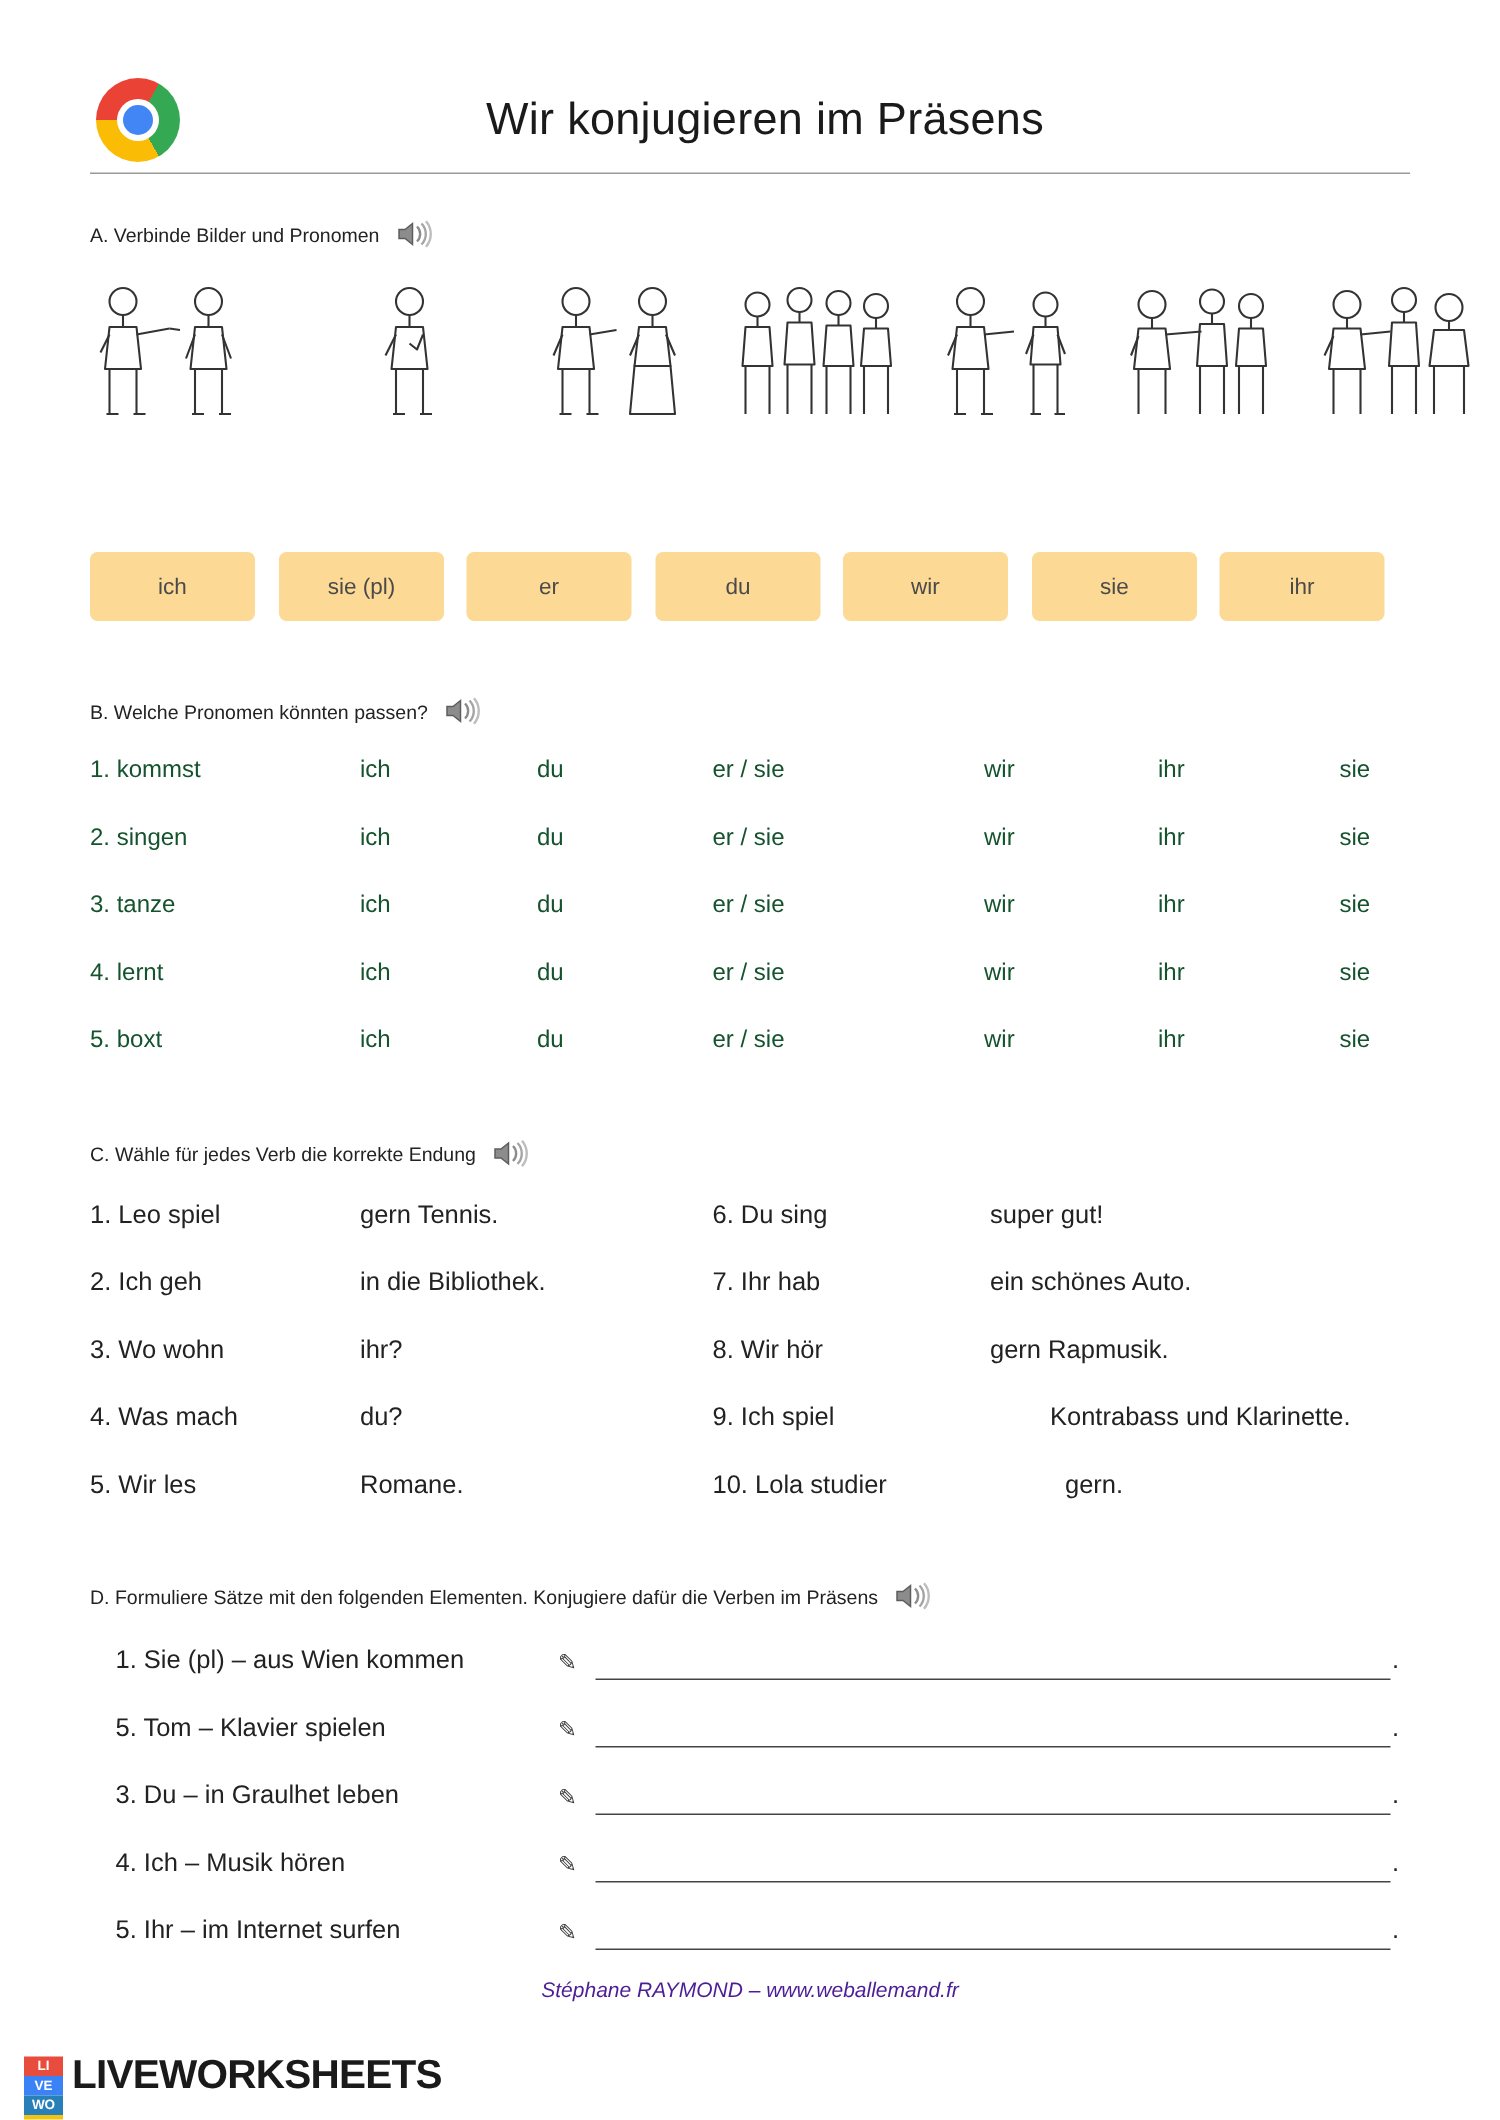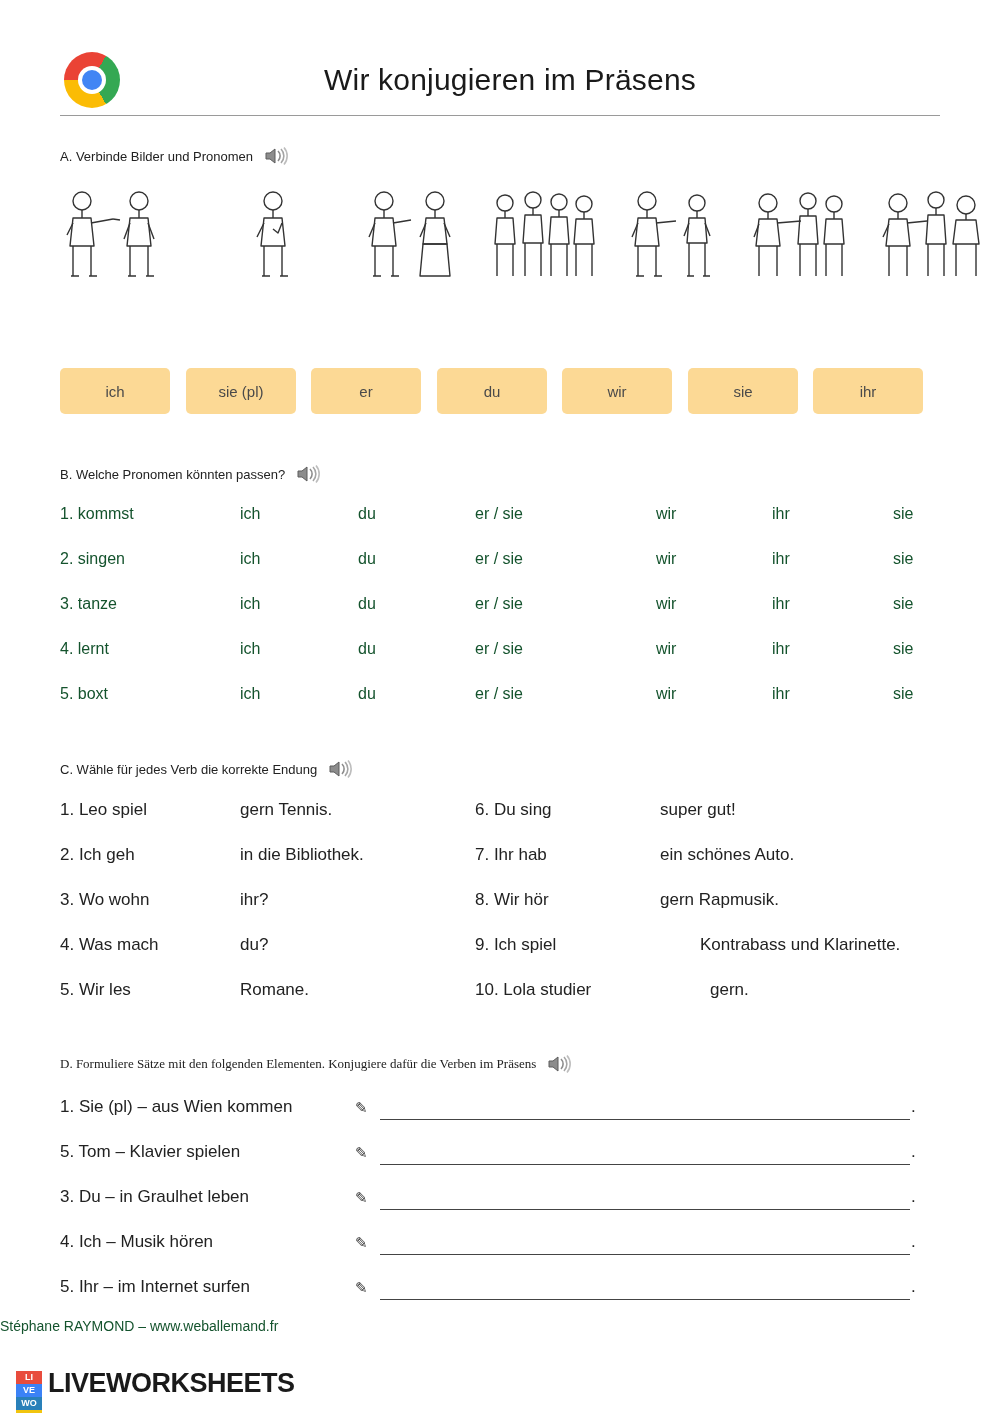--- a/index.html
+++ b/index.html
@@ -163,20 +163,21 @@
   
   .d-rows {
     position: absolute;
     left: 60px; top: 1092px;
     width: 880px;
   }
   .d-row {
     position: relative;
     height: 45px;
     font-size: 17px;
+    margin-left: 17px;
   }
   .d-row .prompt { position: absolute; left: 0; top: 5px; }
   .d-row .pen {
     position: absolute; left: 295px; top: 7px;
     font-size: 15px; color: #333;
   }
   .d-row .rule {
     position: absolute;
     left: 320px; top: 27px;
     width: 530px;
@@ -186,22 +187,24 @@
   .d-row .period {
     position: absolute;
     left: 851px; top: 5px;
   }
 
   
   .credit {
     position: absolute;
     left: 0; top: 1318px;
     width: 1000px;
+    text-align: center;
     font-size: 14px;
-    color: #14532d;
+    color: #4c1d95;
+    font-style: italic;
   }
   .lw-footer {
     position: absolute;
     left: 16px; top: 1368px;
     display: flex;
     align-items: center;
     gap: 6px;
   }
   .lw-logo {
     width: 26px; height: 26px;
@@ -477,21 +480,21 @@
 
     <div class="c-row">
       <span class="left-text">5. Wir les</span>
       <span class="left-tail">Romane.</span>
       <span class="right-text">10. Lola studier</span>
       <span class="right-tail" style="left:650px;">gern.</span>
     </div>
 
   </div>
 
-  <div class="section-head" style="left:60px; top:1053px;font-family:Liberation Serif, serif;">
+  <div class="section-head" style="left:60px; top:1053px;">
     <span>D. Formuliere Sätze mit den folgenden Elementen. Konjugiere dafür die Verben im Präsens</span>
     <span class="audio-icon">
       <svg viewBox="0 0 26 22" width="26" height="22">
         <path d="M3 8 h4 l5 -4 v14 l-5 -4 h-4 z" fill="#8c8c8c" stroke="#5d5d5d" stroke-width="1"></path>
         <path d="M15 6 a7 7 0 0 1 0 10" fill="none" stroke="#8c8c8c" stroke-width="1.6"></path>
         <path d="M18 4 a10 10 0 0 1 0 14" fill="none" stroke="#a5a5a5" stroke-width="1.6"></path>
         <path d="M21 2.5 a13 13 0 0 1 0 17" fill="none" stroke="#bdbdbd" stroke-width="1.6"></path>
       </svg>
     </span>
   </div>

